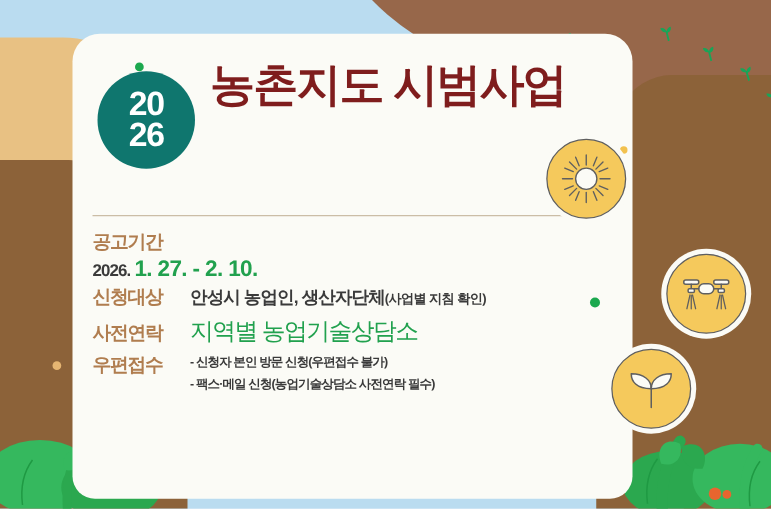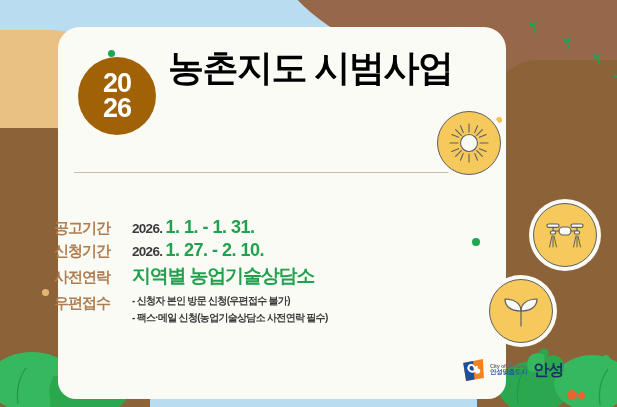--- a/index.html
+++ b/index.html
@@ -129,21 +129,21 @@
   .dot-tan-1 { width: 7px; height: 7px; background: #e5b572; left: 42px; top: 289px; }
 
   
   .year-badge {
     position: absolute;
     left: 78px;
     top: 57px;
     width: 78px;
     height: 78px;
     border-radius: 50%;
-    background: #a16207;
+    background: #0f766e;
     color: #ffffff;
     display: flex;
     flex-direction: column;
     align-items: center;
     justify-content: center;
     line-height: 0.92;
   }
   .year-badge span {
     font-size: 27px;
     font-weight: bold;
@@ -152,21 +152,21 @@
 
   .title-block {
     position: absolute;
     left: 168px;
     top: 49px;
     width: 330px;
   }
   .title-line1 {
     font-size: 36px;
     font-weight: bold;
-    color: #000000;
+    color: #7f1d1d;
     letter-spacing: -1.5px;
     line-height: 1.08;
     white-space: nowrap;
   }
   .title-line2 {
     font-size: 36px;
     font-weight: bold;
     color: #e4573b;
     letter-spacing: -1.5px;
     line-height: 1.12;
@@ -178,24 +178,23 @@
     left: 74px;
     top: 172px;
     width: 392px;
     height: 1px;
     background: #cbbda6;
   }
 
   
   .info {
     position: absolute;
-    left: 54px;
+    left: 74px;
     top: 184px;
     width: 430px;
-    margin-top: 33px;
   }
   .row {
     display: flex;
     align-items: baseline;
     margin-bottom: 2px;
     white-space: nowrap;
   }
   .label {
     color: #b07d4f;
     font-weight: bold;
@@ -213,21 +212,21 @@
   .value .yr { color: #3b3b3b; font-size: 13.5px; font-weight: bold; }
   .value .date {
     color: #21a14e;
     font-size: 18px;
     font-weight: bold;
     letter-spacing: -0.5px;
   }
   .value .big-green {
     color: #21a14e;
     font-size: 19px;
-    font-weight: bold;
+    font-weight: normal;
     letter-spacing: -1.2px;
   }
   .value .sub {
     font-size: 10.5px;
     color: #3a3a3a;
     font-weight: bold;
     letter-spacing: -0.5px;
   }
   .row-tall { margin-bottom: 5px; }
   .row-method { align-items: flex-start; }
@@ -394,34 +393,35 @@
   <div class="title-block">
     <div class="title-line1">농촌지도 시범사업</div>
   </div>
 
   <div class="divider"></div>
 
   <div class="info">
 
     <div class="row">
       <div class="label">공고기간</div>
-      <div class="value">
-        <span class="yr">2026.</span>
-        <span class="date">1. 1. - 1. 31.</span>
-      </div>
     </div>
 
     <div class="row">
-      <div class="label">신청기간</div>
       <div class="value">
         <span class="yr">2026.</span>
         <span class="date">1. 27. - 2. 10.</span>
       </div>
     </div>
 
+    <div class="row row-tall">
+      <div class="label">신청대상</div>
+      <div class="value">
+        <span>안성시 농업인, 생산자단체</span><span class="sub">(사업별 지침 확인)</span>
+      </div>
+    </div>
 
     <div class="row row-tall">
       <div class="label">사전연락</div>
       <div class="value">
         <span class="big-green">지역별 농업기술상담소</span>
       </div>
     </div>
 
 
     <div class="row row-method">
@@ -489,29 +489,14 @@
   <div class="badge badge-leaf">
     <svg width="44" height="44" viewBox="0 0 44 44">
       <g stroke="#5f5f5f" stroke-width="1.2" fill="#fbfbf6" stroke-linejoin="round">
         <path d="M22 22 C10 22 6 16 6 10 C16 10 22 15 22 22z"></path>
         <path d="M22 22 C34 22 38 16 38 10 C28 10 22 15 22 22z"></path>
       </g>
       <line x1="22" y1="20" x2="22" y2="37" stroke="#5f5f5f" stroke-width="1.2" stroke-linecap="round"></line>
     </svg>
   </div>
 
-  <div class="logo">
-    <span class="logo-mark">
-      <svg width="24" height="24" viewBox="0 0 24 24">
-        <path d="M2 4 L22 2 L21 21 L3 22 Z" fill="#f58220"></path>
-        <path d="M2 4 L12 3 L11.5 21.5 L3 22 Z" fill="#1b4f9c"></path>
-        <path d="M13 11 C13 7 9.5 5.5 7.5 7.5 C5.5 9.5 7 13.5 10.5 13.5 C13.5 13.5 15 11 15 9" fill="none" stroke="#ffffff" stroke-width="2.1" stroke-linecap="round"></path>
-        <circle cx="15.5" cy="13.5" r="2.6" fill="#ffffff"></circle>
-      </svg>
-    </span>
-    <span class="logo-text">
-      <span class="logo-en">City of Masters</span>
-      <span class="logo-kr">안성맞춤도시</span>
-    </span>
-    <span class="logo-big">안성</span>
-  </div>
 
 </div>
 
 </body></html>

